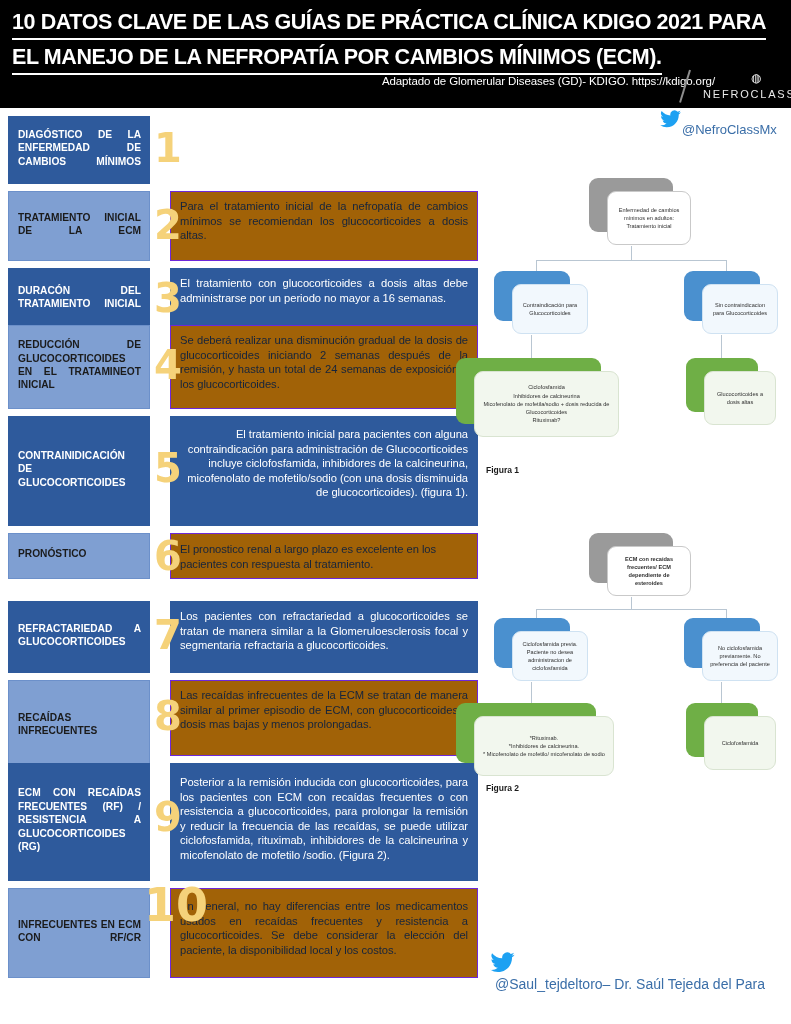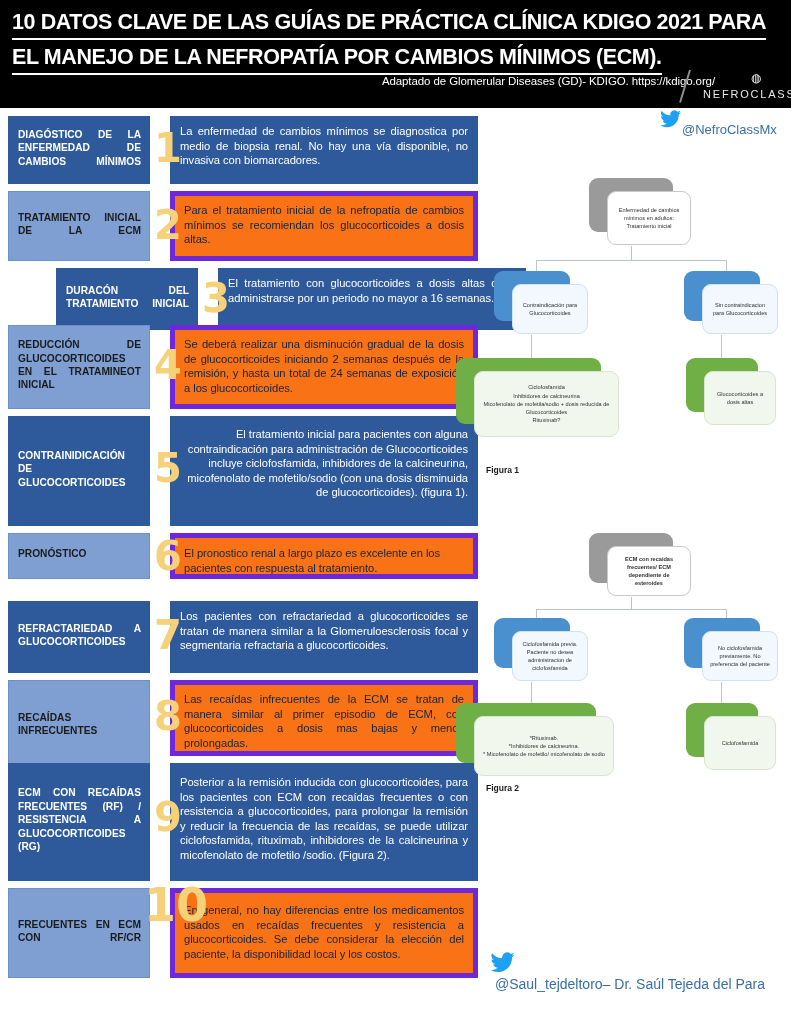--- a/index.html
+++ b/index.html
@@ -67,21 +67,21 @@
   .row .num{
     position:absolute;left:142px;width:36px;text-align:center;
     color:#F5D27A;font-weight:bold;z-index:5;
     font-size:40px;line-height:40px;font-family:"DejaVu Sans", sans-serif;
   }
   
   .dark .lbl{background:#2E5A9C;color:#ffffff;border:1px solid #2E5A9C;}
   .dark .body{background:#2E5A9C;color:#ffffff;border:1px solid #2E5A9C;}
   
   .light .lbl{background:#7F9FD2;color:#1b1b1b;border:1px solid #6C90CA;}
-  .light .body{background:#f97316;color:#15243d;border:5px solid #6d28d9;}
+  .light .body{background:#a16207;color:#15243d;border:1px solid #6d28d9;}
 
   
   .fig{position:absolute;}
   .node{position:absolute;box-sizing:border-box;}
   .node .shadow{
     position:absolute;left:0;top:0;width:100%;height:100%;
     border-radius:9px;
   }
   .node .face{
     position:absolute;left:18px;top:13px;width:100%;height:100%;
@@ -133,30 +133,29 @@
       </svg>
   </span>
   <span class="handle">@NefroClassMx</span>
 </div>
 
 <div class="list">
 
   <div class="row dark" style="height:68px;">
     <div class="lbl" style="height:68px;">DIAGÓSTICO DE LA ENFERMEDAD DE CAMBIOS MÍNIMOS</div>
     <div class="num" style="top:12px;">1</div>
-    <div class="body" style="height:68px;">La enfermedad de cambios mínimos se diagnostica por medio de biopsia renal. No hay una vía disponible, no invasiva con biomarcadores.</div>
   </div>
 
   <div class="row light" style="height:70px;">
     <div class="lbl" style="height:70px;">TRATAMIENTO INICIAL DE LA ECM</div>
     <div class="num" style="top:14px;">2</div>
     <div class="body" style="height:70px;">Para el tratamiento inicial de la nefropatía de cambios mínimos se recomiendan los glucocorticoides a dosis altas.</div>
   </div>
 
-  <div class="row dark" style="height:50px;margin-left:48px;">
+  <div class="row dark" style="height:50px;">
     <div class="lbl" style="height:62px;">DURACÓN DEL TRATAMIENTO INICIAL</div>
     <div class="num" style="top:10px;">3</div>
     <div class="body" style="height:62px;">El tratamiento con glucocorticoides a dosis altas debe administrarse por un periodo no mayor a 16 semanas.</div>
   </div>
 
   <div class="row light" style="height:84px;">
     <div class="lbl" style="height:84px;">REDUCCIÓN DE GLUCOCORTICOIDES EN EL TRATAMINEOT INICIAL</div>
     <div class="num" style="top:20px;">4</div>
     <div class="body" style="height:84px;">Se deberá realizar una disminución gradual de la dosis de glucocorticoides iniciando 2 semanas después de la remisión, y hasta un total de 24 semanas de exposición a los glucocorticoides.</div>
   </div>
@@ -185,21 +184,21 @@
     <div class="body" style="height:76px;">Las recaídas infrecuentes de la ECM se tratan de manera similar al primer episodio de ECM, con glucocorticoides a dosis mas bajas y menos prolongadas.</div>
   </div>
 
   <div class="row dark" style="height:118px;">
     <div class="lbl" style="height:118px;">ECM CON RECAÍDAS FRECUENTES (RF) / RESISTENCIA A GLUCOCORTICOIDES (RG)</div>
     <div class="num" style="top:34px;">9</div>
     <div class="body" style="height:118px;padding-top:11px;">Posterior a la remisión inducida con glucocorticoides, para los pacientes con ECM con recaídas frecuentes o con resistencia a glucocorticoides, para prolongar la remisión y reducir la frecuencia de las recaídas, se puede utilizar ciclofosfamida, rituximab, inhibidores de la calcineurina y micofenolato de mofetilo /sodio. (Figura 2).</div>
   </div>
 
   <div class="row light" style="height:90px;">
-    <div class="lbl" style="height:90px;">FRECUENTES EN ECM CON RF/CR</div>
+    <div class="lbl" style="height:90px;">INFRECUENTES EN ECM CON RF/CR</div>
     <div class="num" style="top:-6px;left:136px;width:48px;font-size:46px;line-height:46px;">10</div>
     <div class="body" style="height:90px;padding-top:10px;">En general, no hay diferencias entre los medicamentos usados en recaídas frecuentes y resistencia a glucocorticoides. Se debe considerar la elección del paciente, la disponibilidad local y los costos.</div>
   </div>
 
 </div>
 
 <div class="fig" style="left:478px;top:170px;width:313px;height:340px;">
 
   <div class="node gray" style="left:111px;top:8px;width:84px;height:54px;">
     <div class="shadow"></div>

